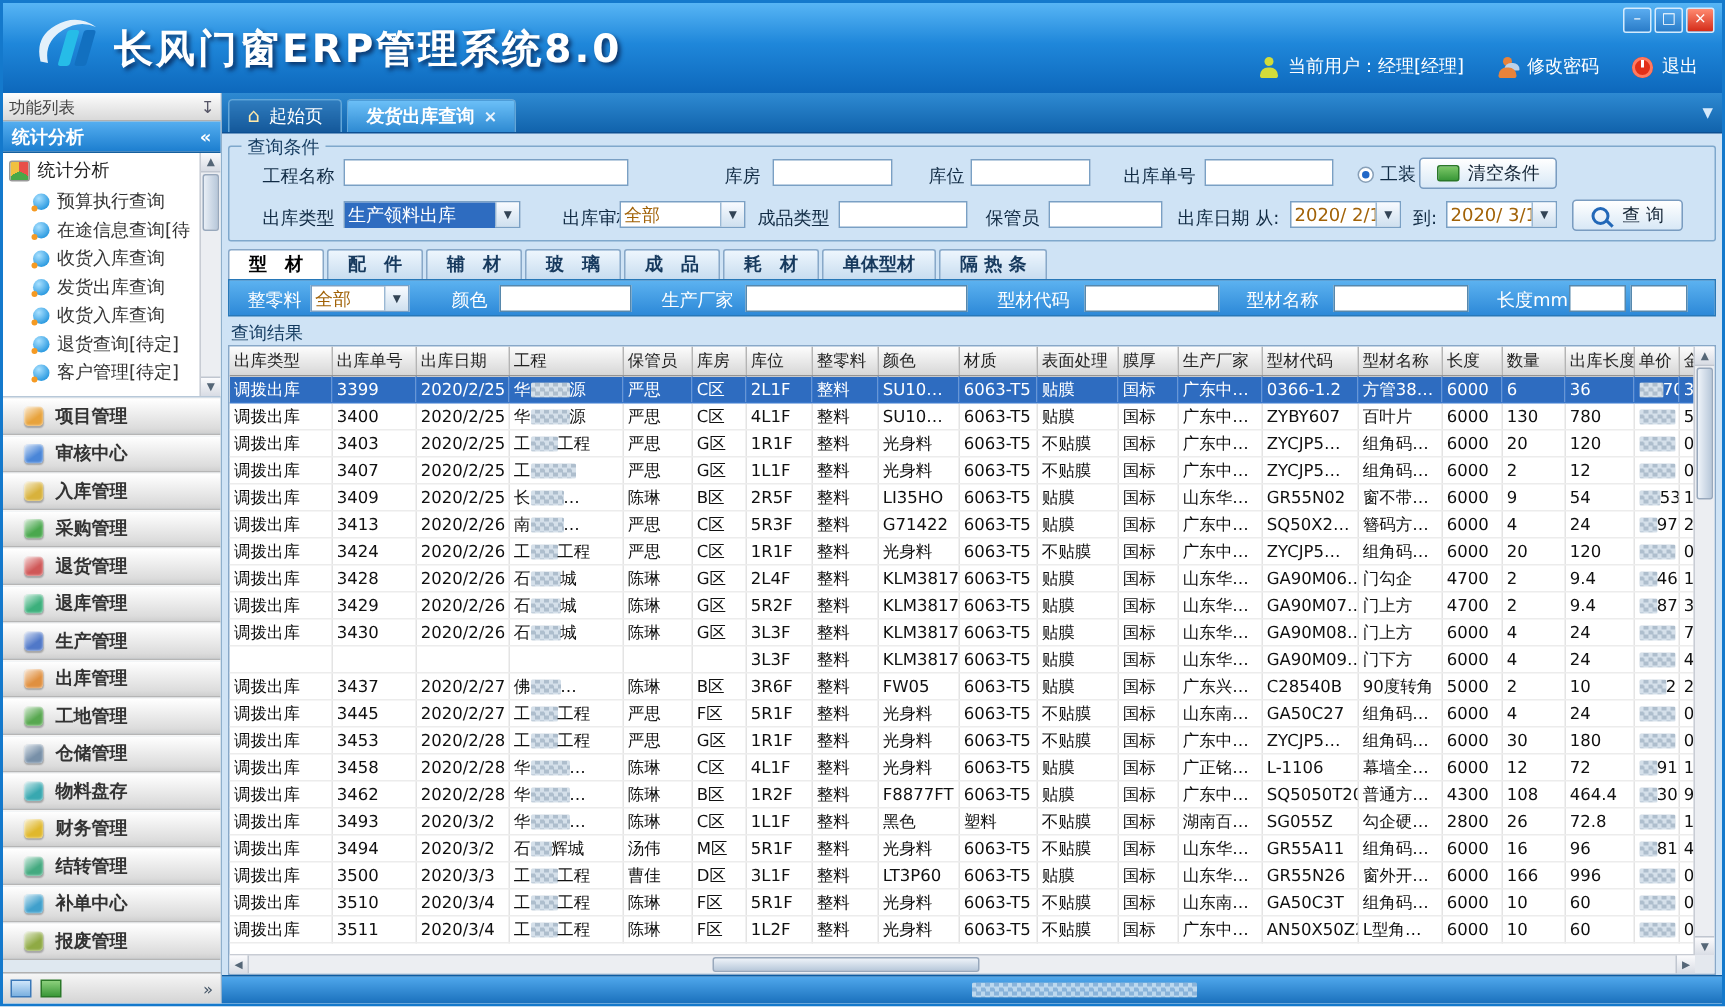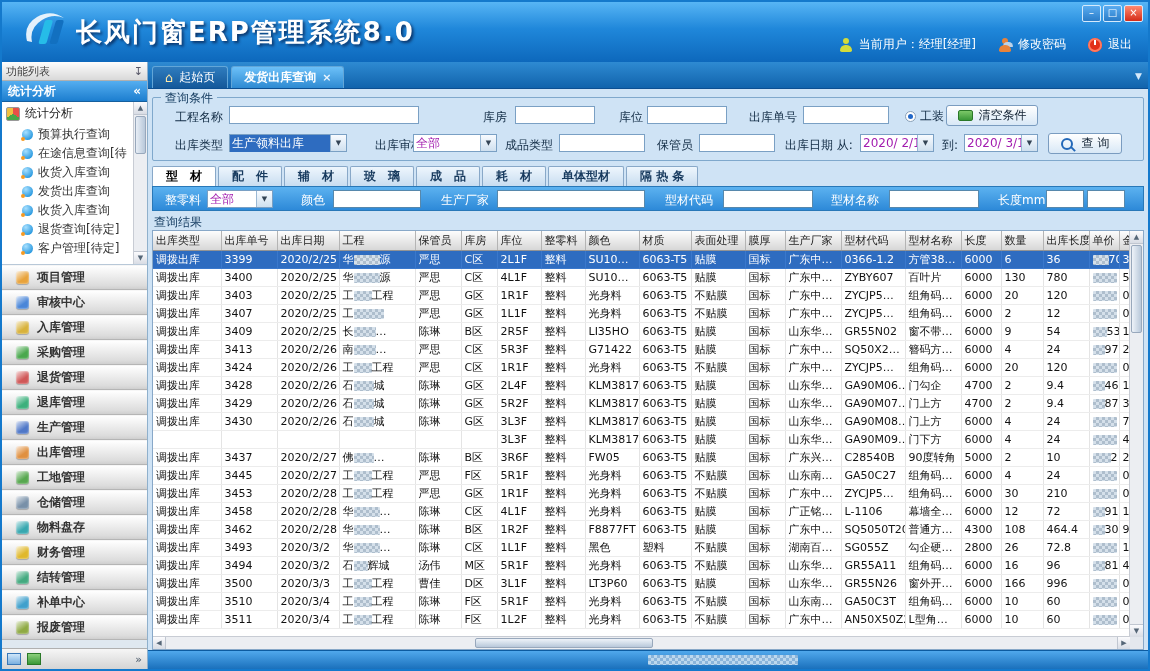--- a/index.html
+++ b/index.html
@@ -70,21 +70,21 @@
   
   .querybox{margin:8px 4px 2px;height:62px;flex:none;border:1px solid #7fa8cc;border-radius:2px;position:relative;}
   .qtitle{position:absolute;top:-8px;left:8px;background:#cfe3f5;padding:0 4px;color:#12395e;}
   .q-row{position:absolute;left:0;right:0;height:22px;}
   .r1{top:8px;} .r2{top:36px;}
   .ql{position:absolute;top:3px;color:#102a43;white-space:nowrap;}
   .qi{position:absolute;top:0;height:18px;border:1px solid #7aa0c4;background:#fff;font-size:12px;
     padding:0 2px;box-sizing:border-box;outline:none;font-family:inherit;}
   .combo{position:absolute;top:0;height:18px;background:#fff;border:1px solid #7aa0c4;box-sizing:border-box;
     display:flex;align-items:center;cursor:pointer;}
-  .combo .txt{flex:1;padding:0 2px;white-space:nowrap;overflow:hidden;font-size:12px;color:#a21caf;}
+  .combo .txt{flex:1;padding:0 2px;white-space:nowrap;overflow:hidden;font-size:12px;color:#a16207;}
   .combo .txt.hl{background:#2e6cc0;color:#fff;}
   .combo .arr{width:15px;align-self:stretch;border-left:1px solid #9ab8d4;background:linear-gradient(#f8fbff,#cfe0ef);
     font-size:7px;color:#345;display:flex;align-items:center;justify-content:center;}
   .radio{position:absolute;top:2px;display:flex;align-items:center;gap:4px;color:#102a43;cursor:pointer;}
   .rdot{width:11px;height:11px;border-radius:50%;border:1px solid #88a0b8;background:#fff;box-sizing:border-box;position:relative;}
   .rdot.on::after{content:"";position:absolute;inset:2px;border-radius:50%;background:#2268c8;}
   .qbtn{position:absolute;top:-1px;height:21px;box-sizing:border-box;border:1px solid #7a9cc0;border-radius:3px;
     background:linear-gradient(#ffffff,#d8e8f6);display:flex;align-items:center;justify-content:center;gap:6px;
     color:#123;cursor:pointer;}
   .ic-clear{width:13px;height:9px;border:1px solid #2a7828;border-radius:2px;background:linear-gradient(#7cc868,#3a9838);}
@@ -728,21 +728,21 @@
                 <td>整料</td>
                 <td>光身料</td>
                 <td>6063-T5</td>
                 <td>不贴膜</td>
                 <td>国标</td>
                 <td>广东中…</td>
                 <td>ZYCJP5…</td>
                 <td>组角码…</td>
                 <td>6000</td>
                 <td>30</td>
-                <td>210</td>
+                <td>180</td>
                 <td><span class="mosaic" style="width: 24px;"></span></td>
                 <td>0</td>
               </tr>
               <tr>
                 <td>调拨出库</td>
                 <td>3458</td>
                 <td>2020/2/28</td>
                 <td>华<span class="mosaic" style="width: 26px;"></span>…</td>
                 <td>陈琳</td>
                 <td>C区</td>

